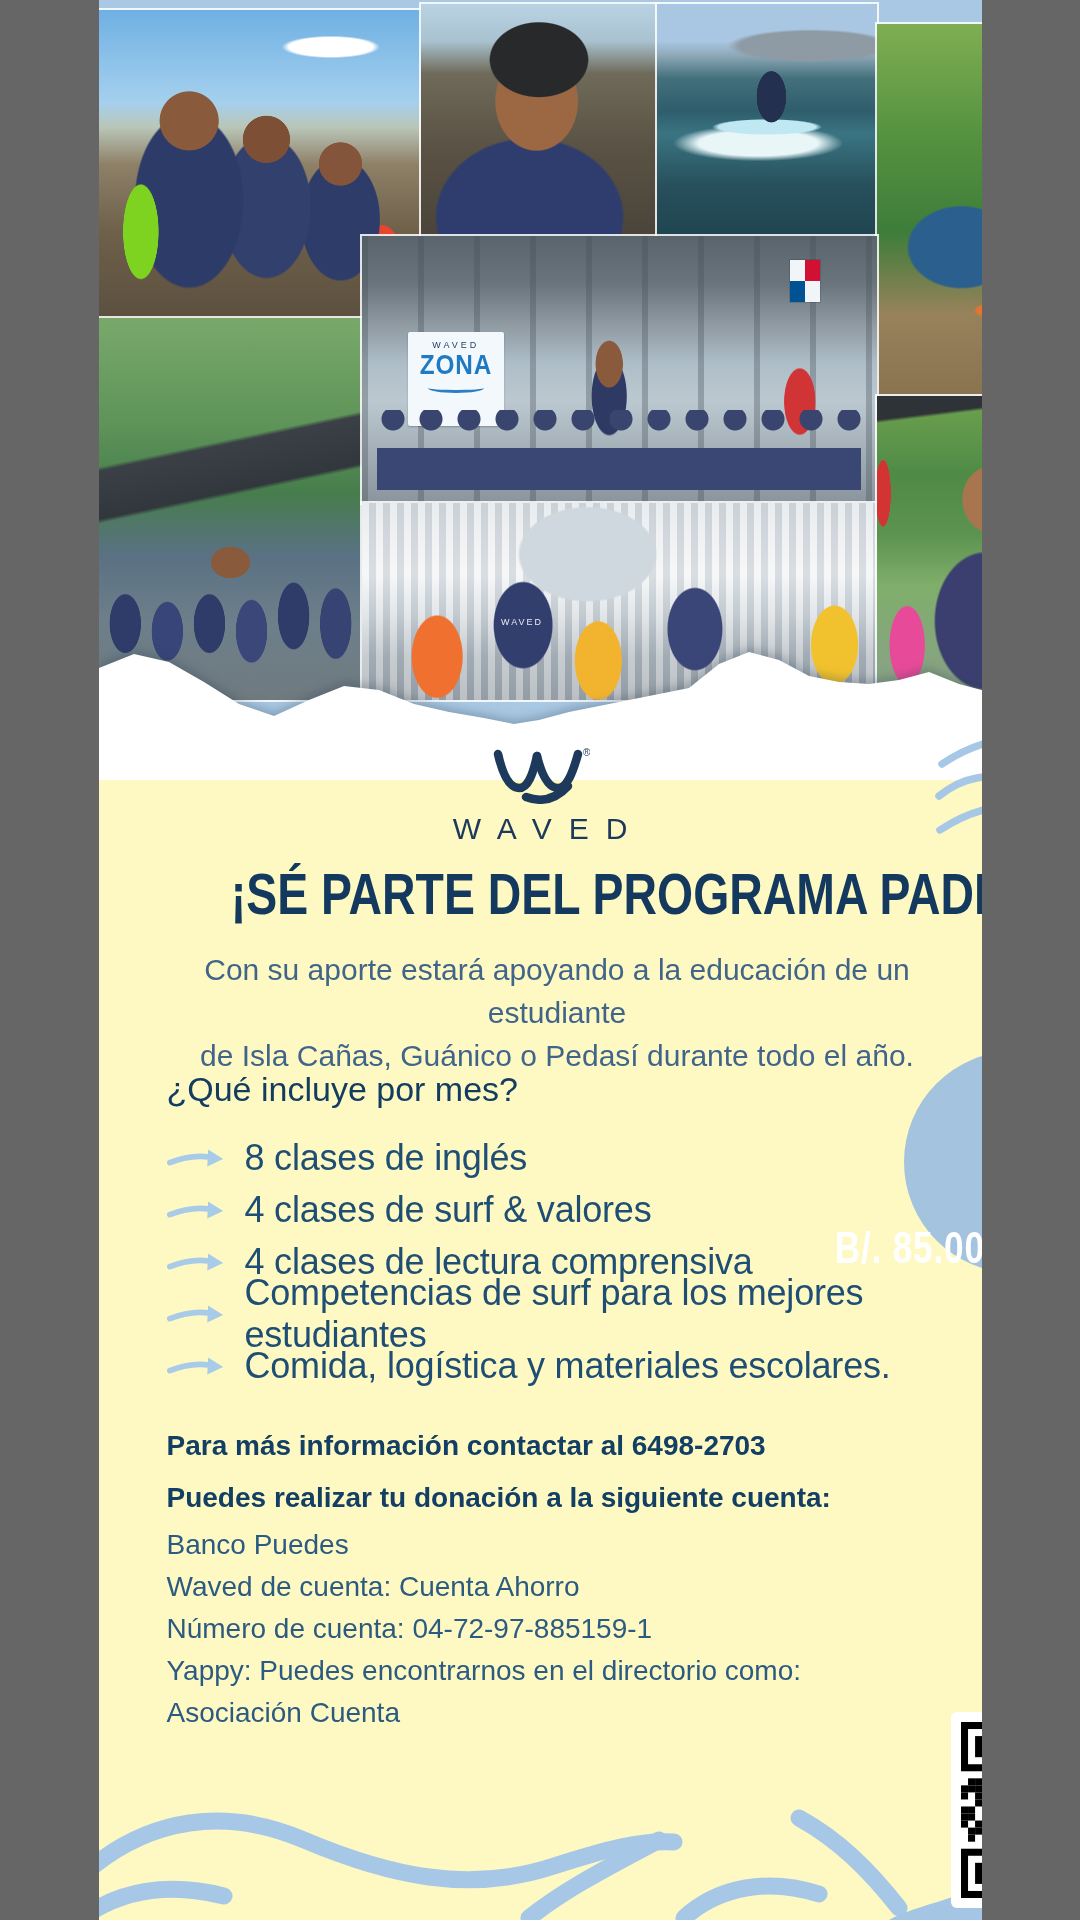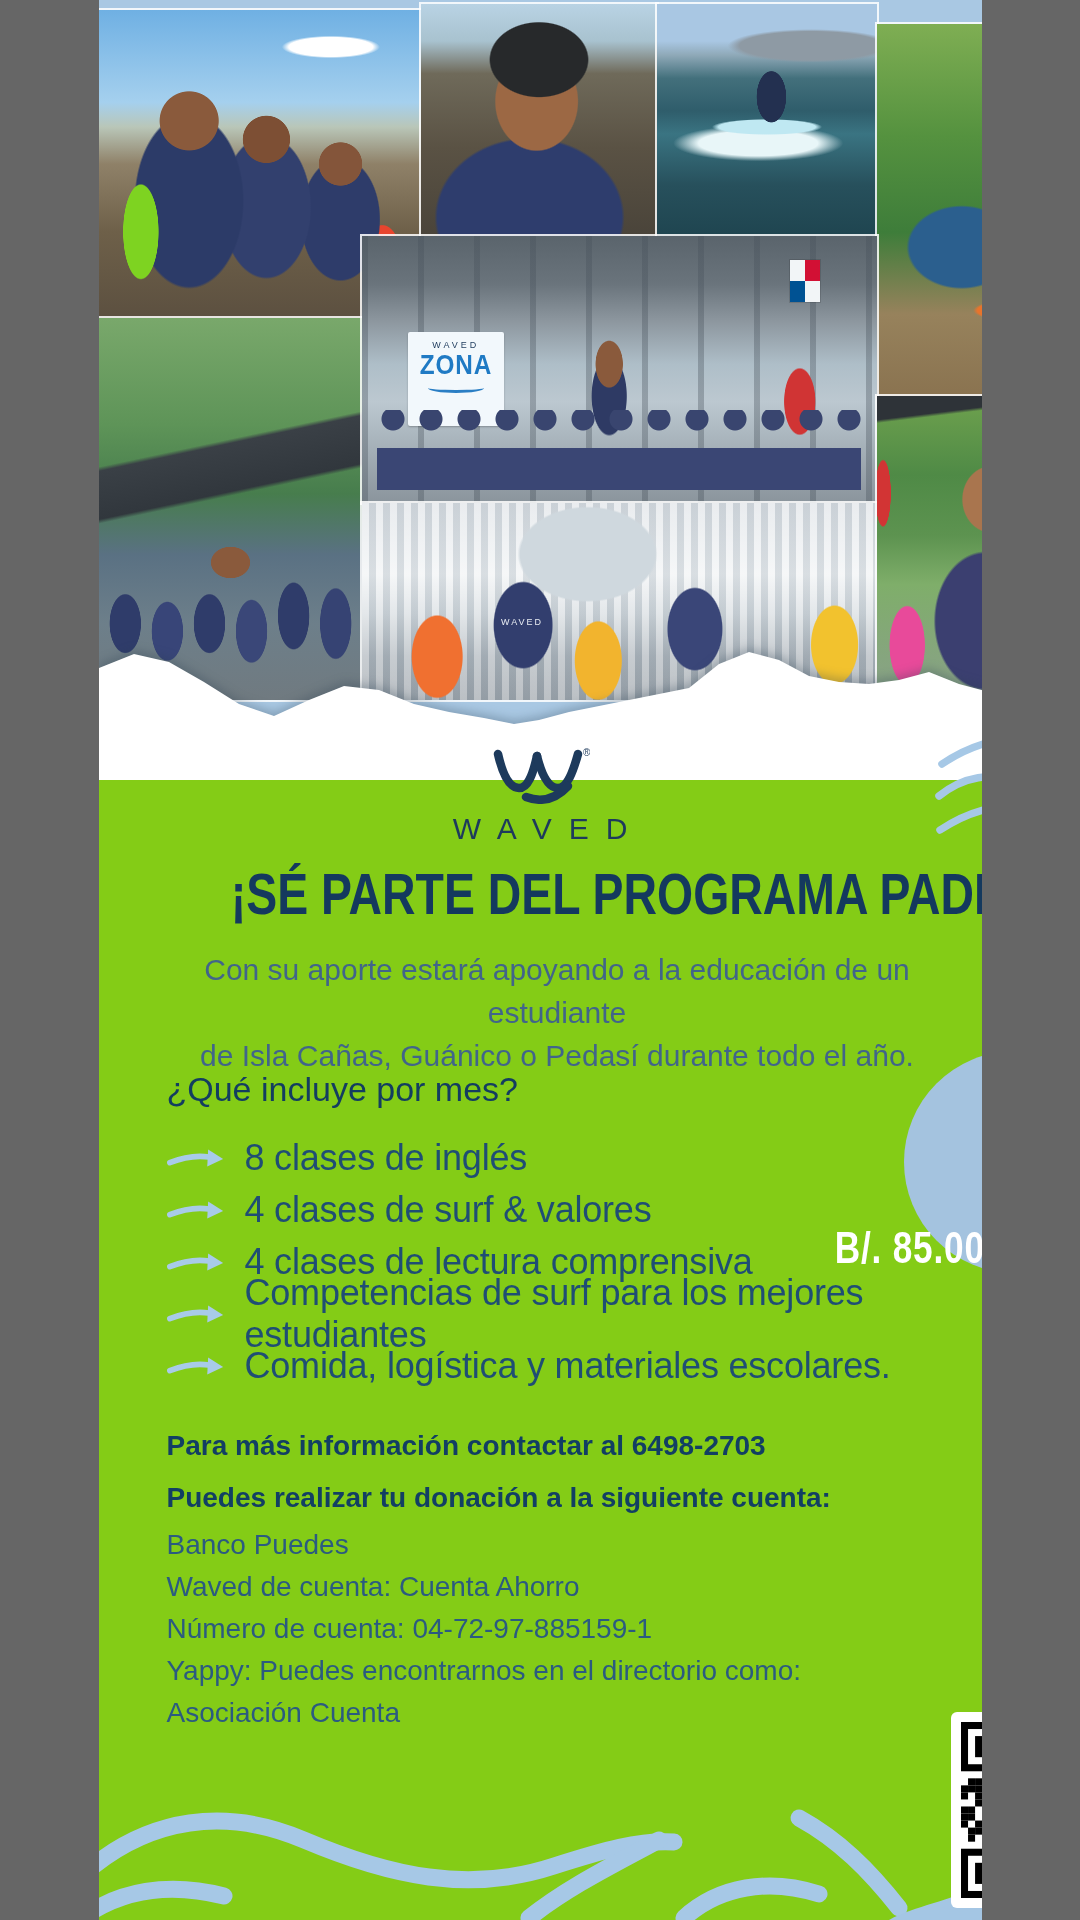--- a/index.html
+++ b/index.html
@@ -1,18 +1,18 @@
 <!DOCTYPE html>
 <html><head>
 <meta charset="utf-8">
 <style>
   * { margin:0; padding:0; box-sizing:border-box; }
   body { background:#666; font-family:"Liberation Sans", sans-serif; }
   .flyer { position:relative; width:883px; height:1920px; margin:0 auto;
-           background:#84cc16; overflow:hidden; }
+           background:#fef9c3; overflow:hidden; }
 
   
   .collage { position:absolute; left:0; top:0; width:1080px; height:740px;
              background:#a9c8e3; }
   .tile { position:absolute; box-shadow:0 0 0 2px rgba(255,255,255,.85); overflow:hidden; }
 
   .ph-beach { left:0; top:10px; width:322px; height:308px;
     background:
       radial-gradient(18px 48px at 13% 72%, #7ed321 97%, transparent),
       radial-gradient(30px 30px at 28% 36%, #8a5a3c 97%, transparent),

